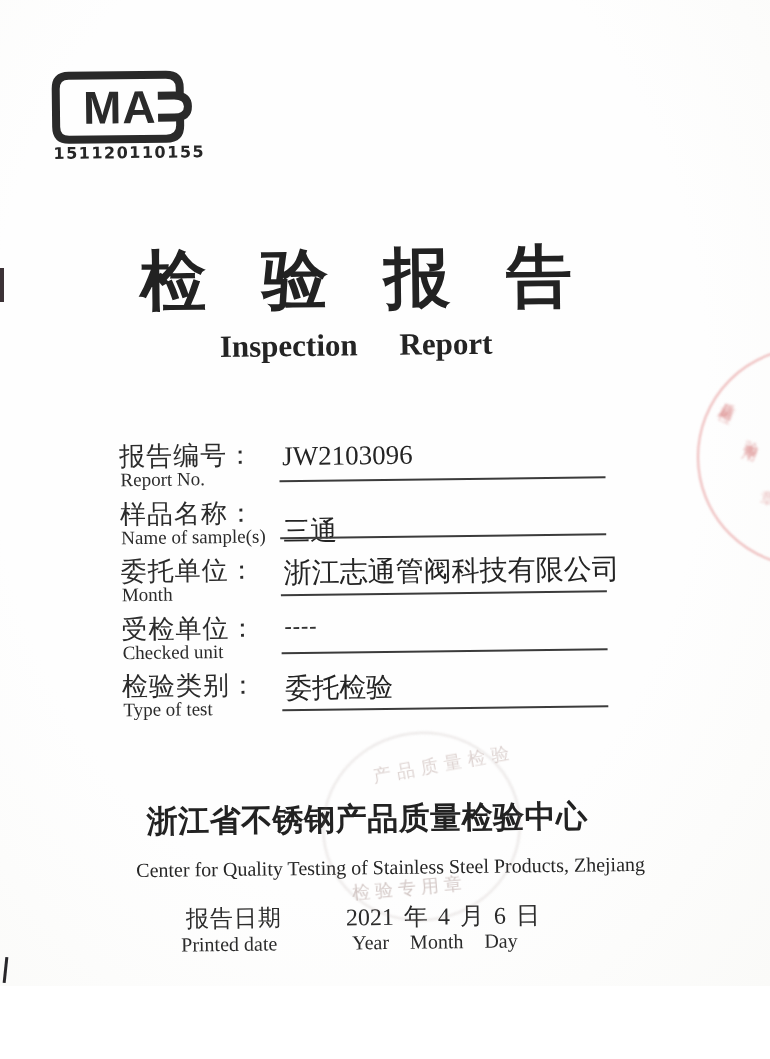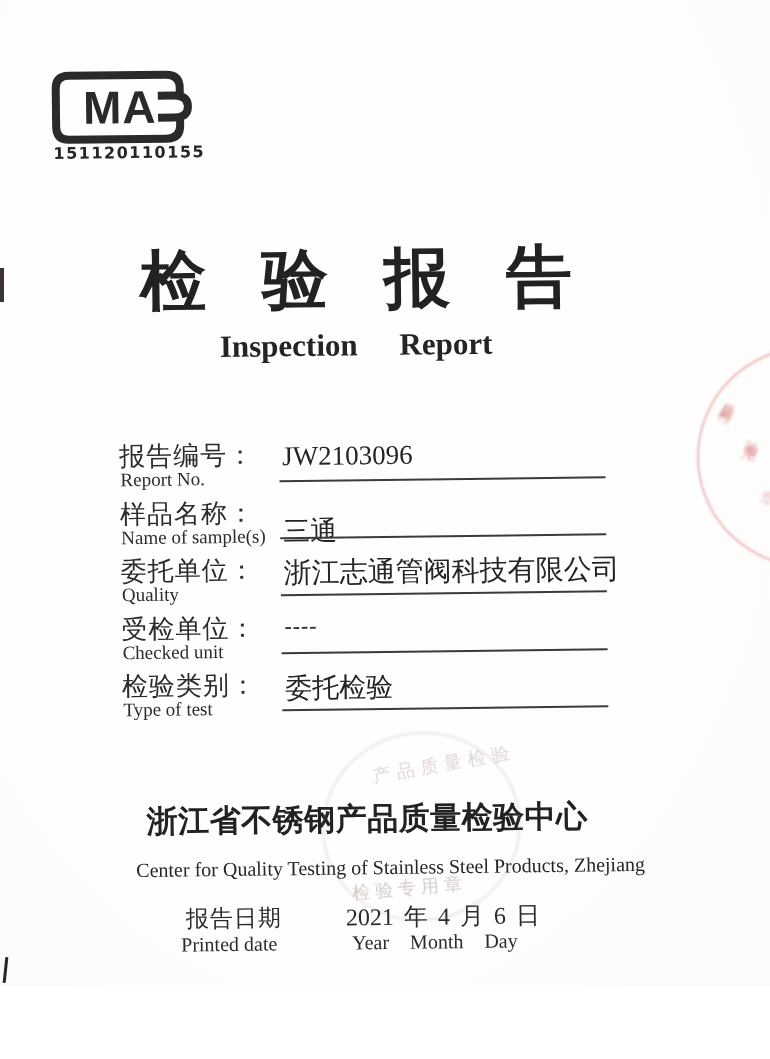--- a/index.html
+++ b/index.html
@@ -82,21 +82,21 @@
     <div class="abs lbl-en" style="top:466px">Report No.</div>
     <div class="abs val" style="top:440px">JW2103096</div>
     <div class="uline" style="top:479px"></div>
 
     <div class="abs lbl-zh" style="top:494px">样品名称：</div>
     <div class="abs lbl-en" style="top:524px">Name of sample(s)</div>
     <div class="abs val" style="top:512px">三通</div>
     <div class="uline" style="top:536px"></div>
 
     <div class="abs lbl-zh" style="top:551px">委托单位：</div>
-    <div class="abs lbl-en" style="top:581px">Quality</div>
+    <div class="abs lbl-en" style="top:581px">Month</div>
     <div class="abs val" style="font-size:28px;top:553px">浙江志通管阀科技有限公司</div>
     <div class="uline" style="top:593px"></div>
 
     <div class="abs lbl-zh" style="top:609px">受检单位：</div>
     <div class="abs lbl-en" style="top:639px">Checked unit</div>
     <div class="abs val-dash" style="top:612px">----</div>
     <div class="uline" style="top:651px"></div>
 
     <div class="abs lbl-zh" style="top:666px">检验类别：</div>
     <div class="abs lbl-en" style="top:696px">Type of test</div>

